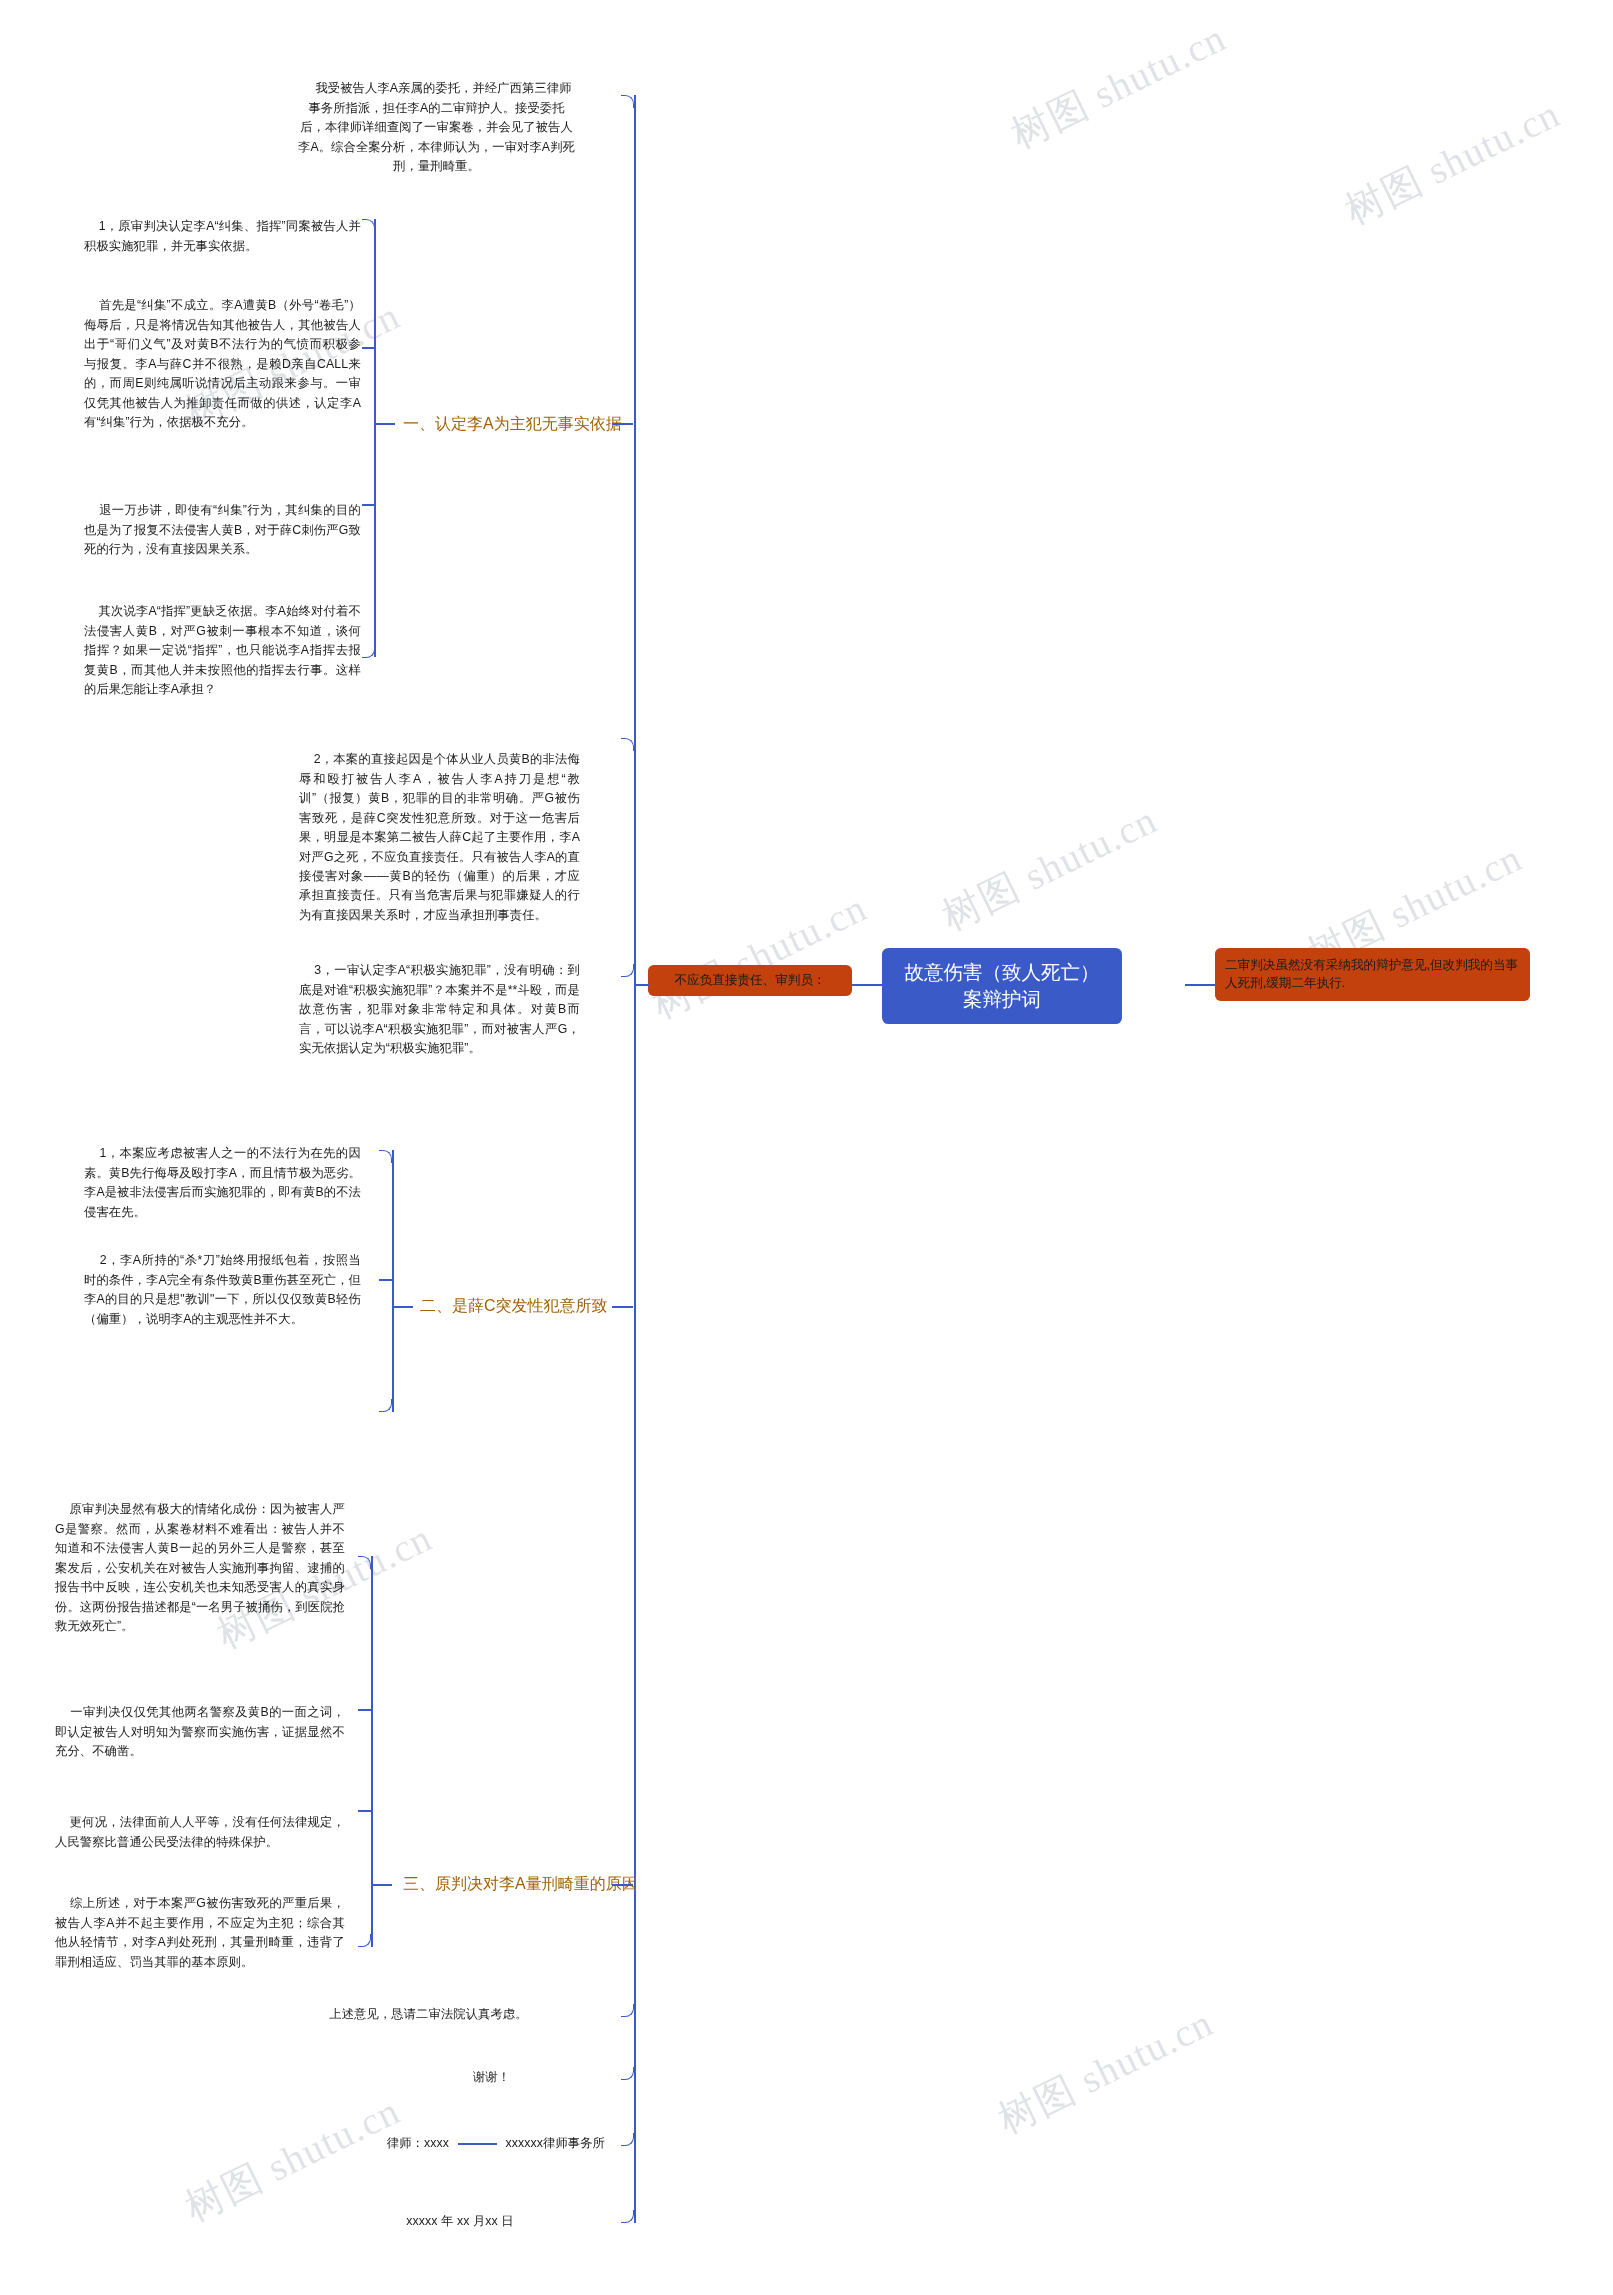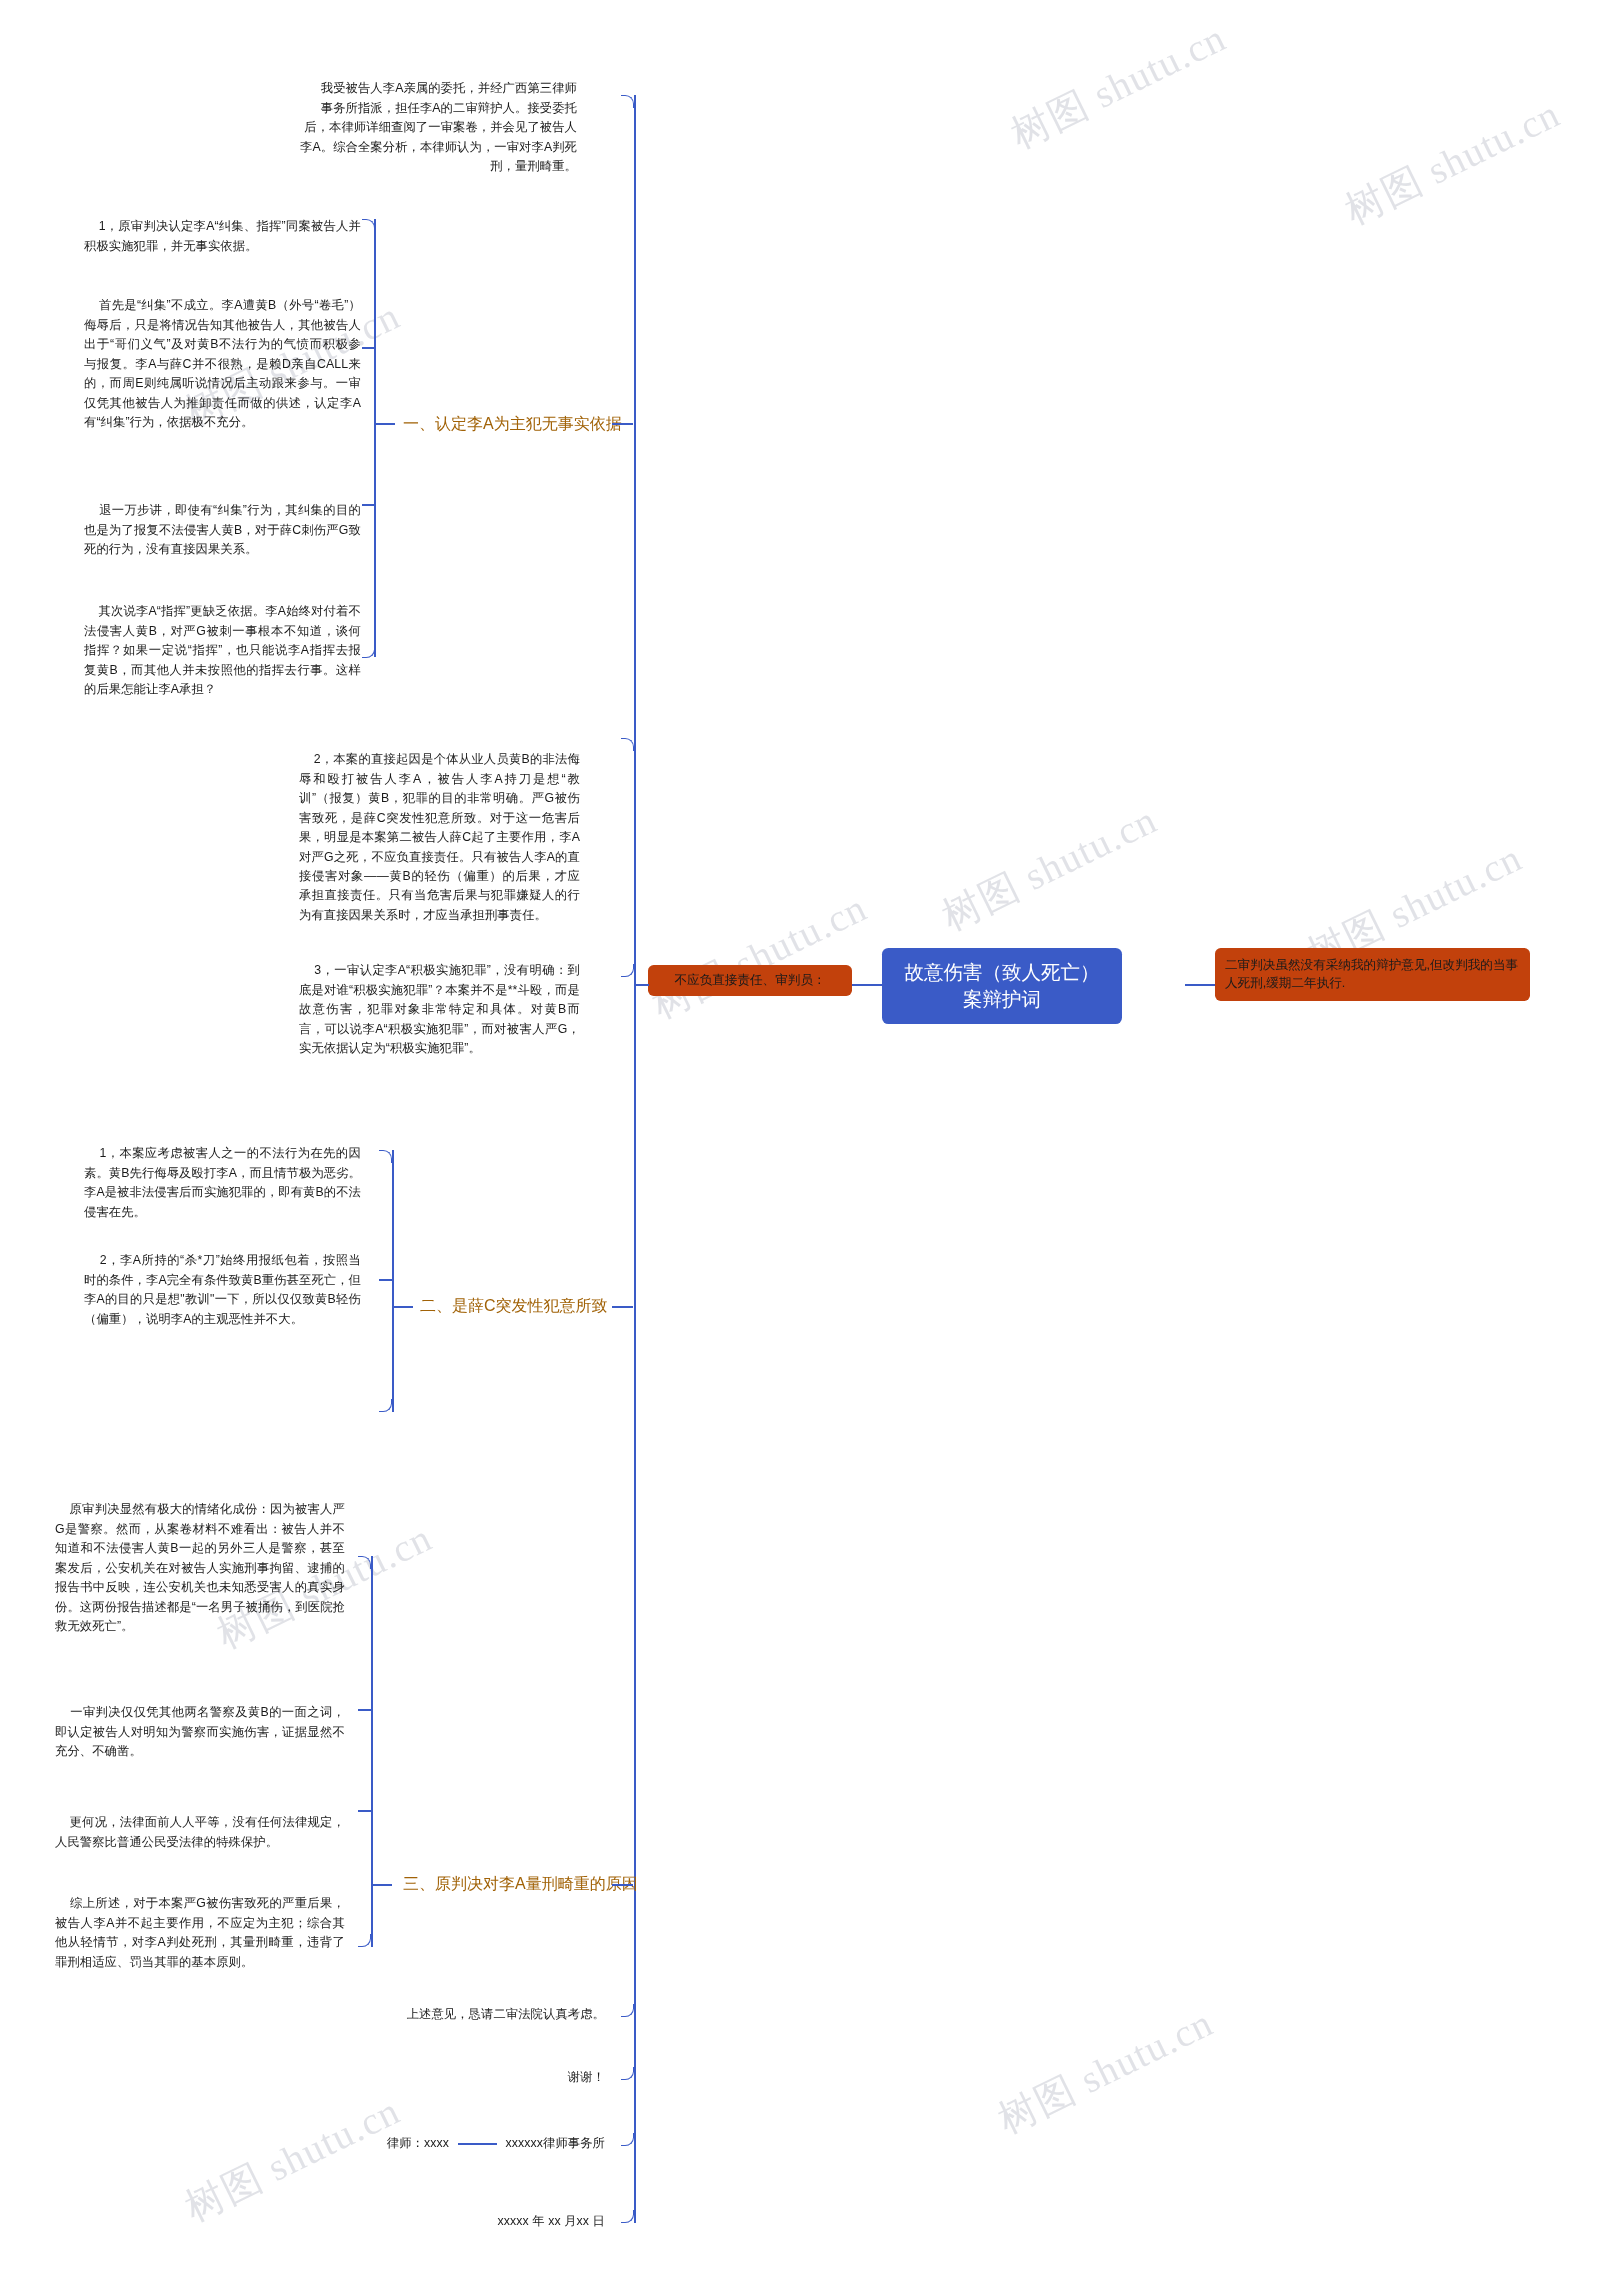--- a/index.html
+++ b/index.html
@@ -34,21 +34,21 @@
   
   .leaf {
     position: absolute;
     color: #1a1a1a;
     font-size: 12.3px;
     line-height: 1.58;
     text-align: justify;
     letter-spacing: 0.1px;
     white-space: pre-wrap;
   }
-  .leaf.right-align { text-align: right; }
+  .leaf.right-align { text-align: center; }
   .leaf.nowrap { white-space: nowrap; }
 
   
   .branch-label {
     position: absolute;
     color: #a16207;
     font-size: 16px;
     line-height: 1.4;
     white-space: nowrap;
   }

